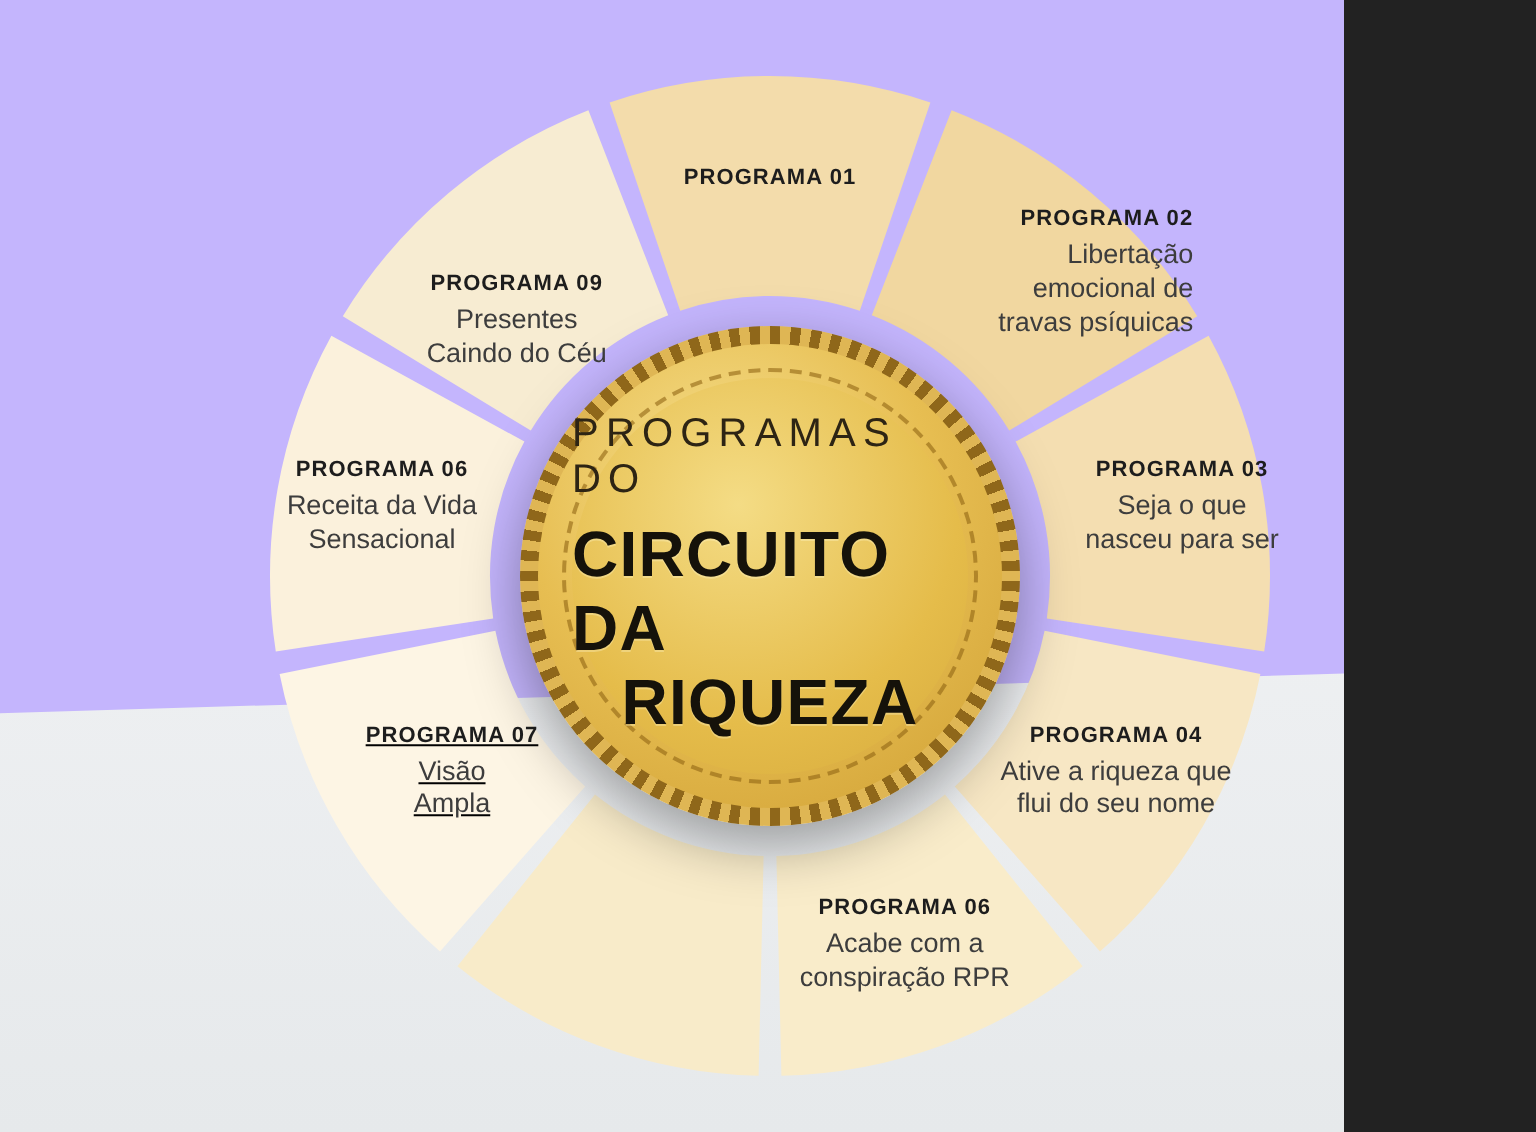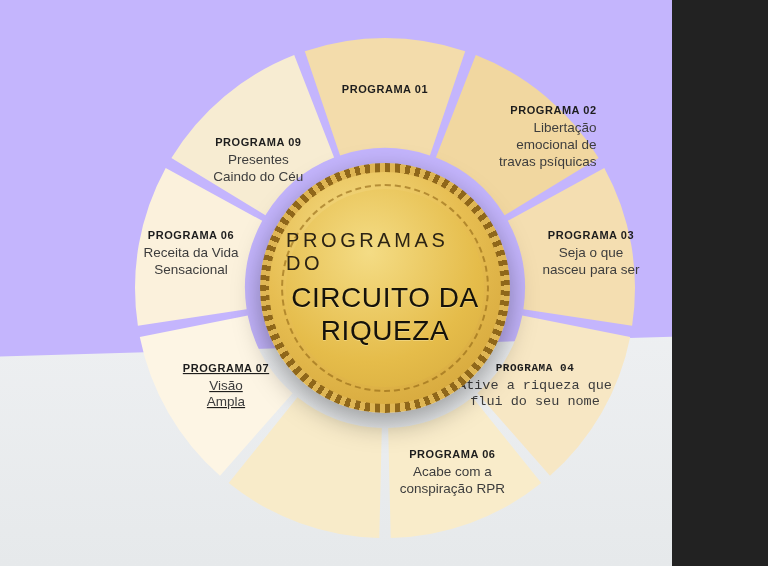--- a/index.html
+++ b/index.html
@@ -42,21 +42,21 @@
   }
   .coin-center{
     position:absolute;inset:26px;border-radius:50%;
     background:radial-gradient(circle at 42% 32%,#f4dc85 0%,#e5bc4a 62%,#d6aa3d 100%);
     display:flex;flex-direction:column;align-items:center;justify-content:center;
   }
   .coin-kicker{
     font-size:20px;letter-spacing:.18em;color:#2d2414;margin-bottom:7px;
   }
   .coin-title{
-    font-size:28px;font-weight:400;letter-spacing:.02em;color:#15120a;line-height:1.15;
+    font-size:32px;font-weight:700;letter-spacing:.02em;color:#15120a;line-height:1.15;
     text-shadow:0 1px 0 rgba(255,245,200,.35);
   }
 </style>
 </head>
 <body>
 
 <div class="canvas">
   <div class="bg-lower"></div>
 
   <svg class="wheel-svg" width="768" height="566" viewBox="0 0 768 566">
@@ -79,21 +79,21 @@
         <div class="seg-num">PROGRAMA 02</div>
         <div class="seg-title">Libertação
 emocional de
 travas psíquicas</div>
       </div>
       <div class="seg-label" style="left: 591px; top: 253.791px;">
         <div class="seg-num">PROGRAMA 03</div>
         <div class="seg-title">Seja o que
 nasceu para ser</div>
       </div>
-      <div class="seg-label" style="left: 535px; top: 386.5px; font-family: Liberation Mono, monospace;">
+      <div class="seg-label" style="left: 558px; top: 386.5px;">
         <div class="seg-num">PROGRAMA 04</div>
         <div class="seg-title">Ative a riqueza que
 flui do seu nome</div>
       </div>
       <div class="seg-label" style="left: 452.378px; top: 473.119px;">
         <div class="seg-num">PROGRAMA 06</div>
         <div class="seg-title">Acabe com a
 conspiração RPR</div>
       </div>
       <div class="seg-label" style="left: 226px; top: 386.5px; text-decoration: underline;">

